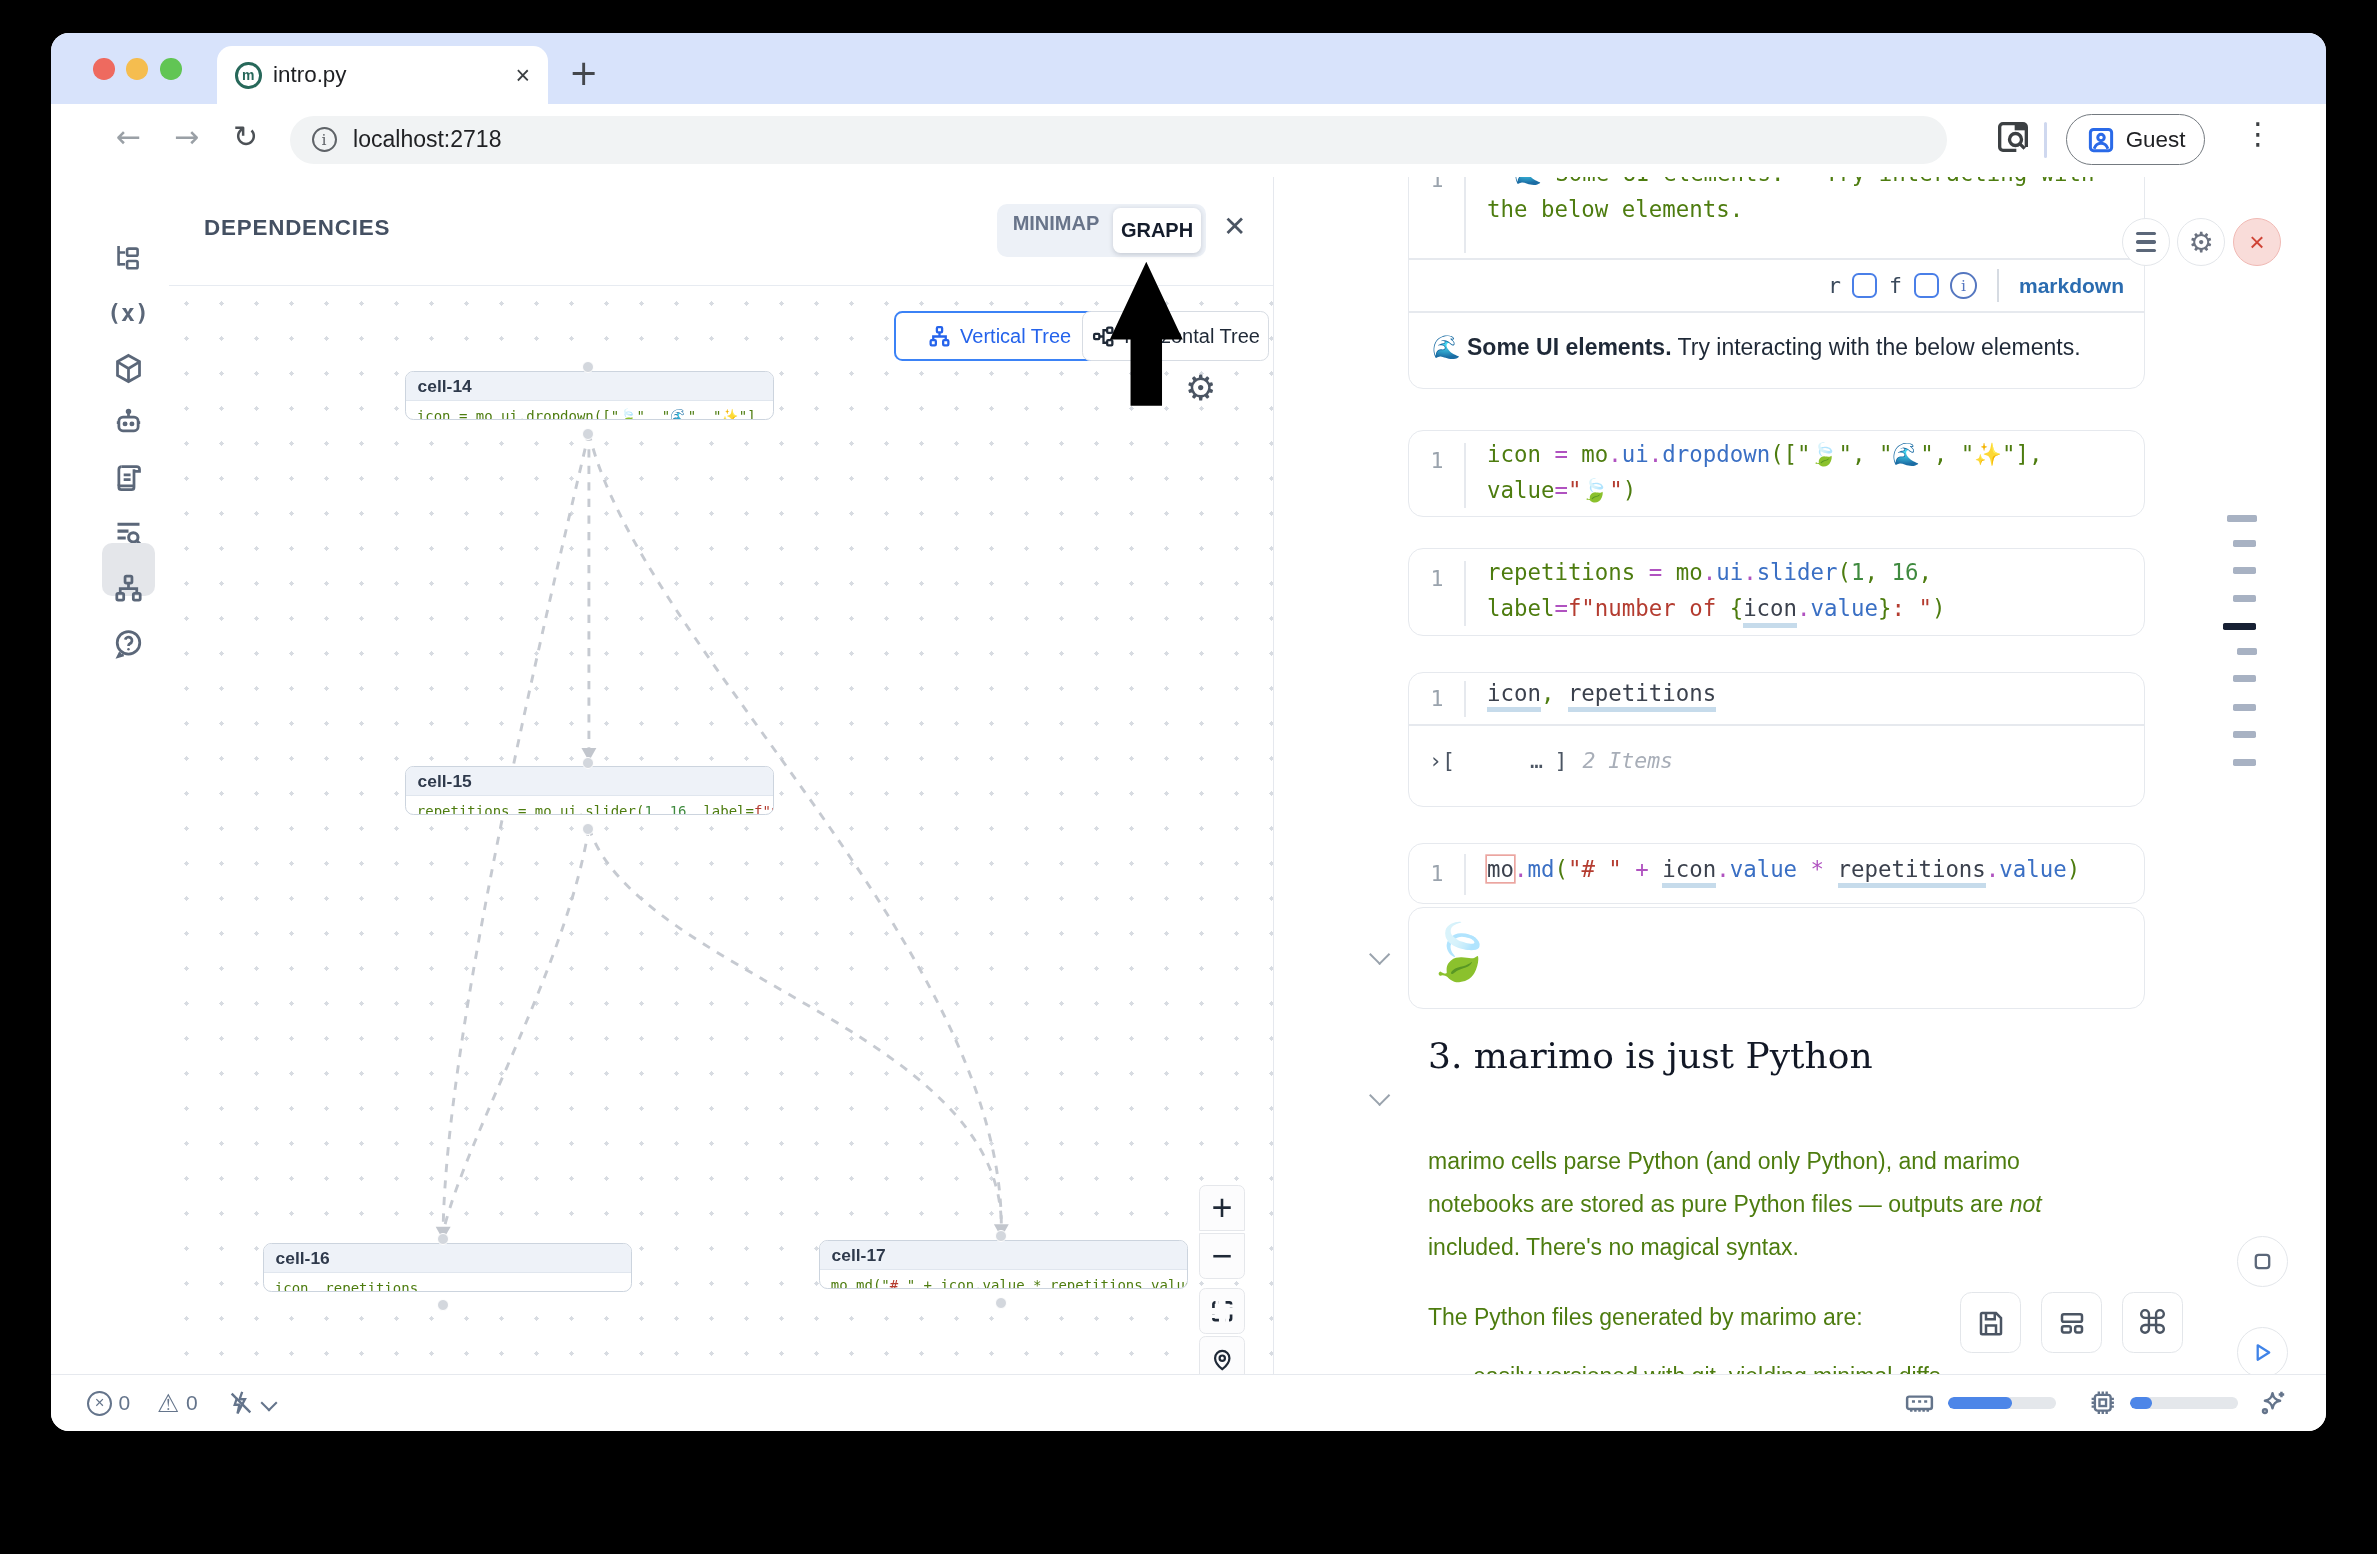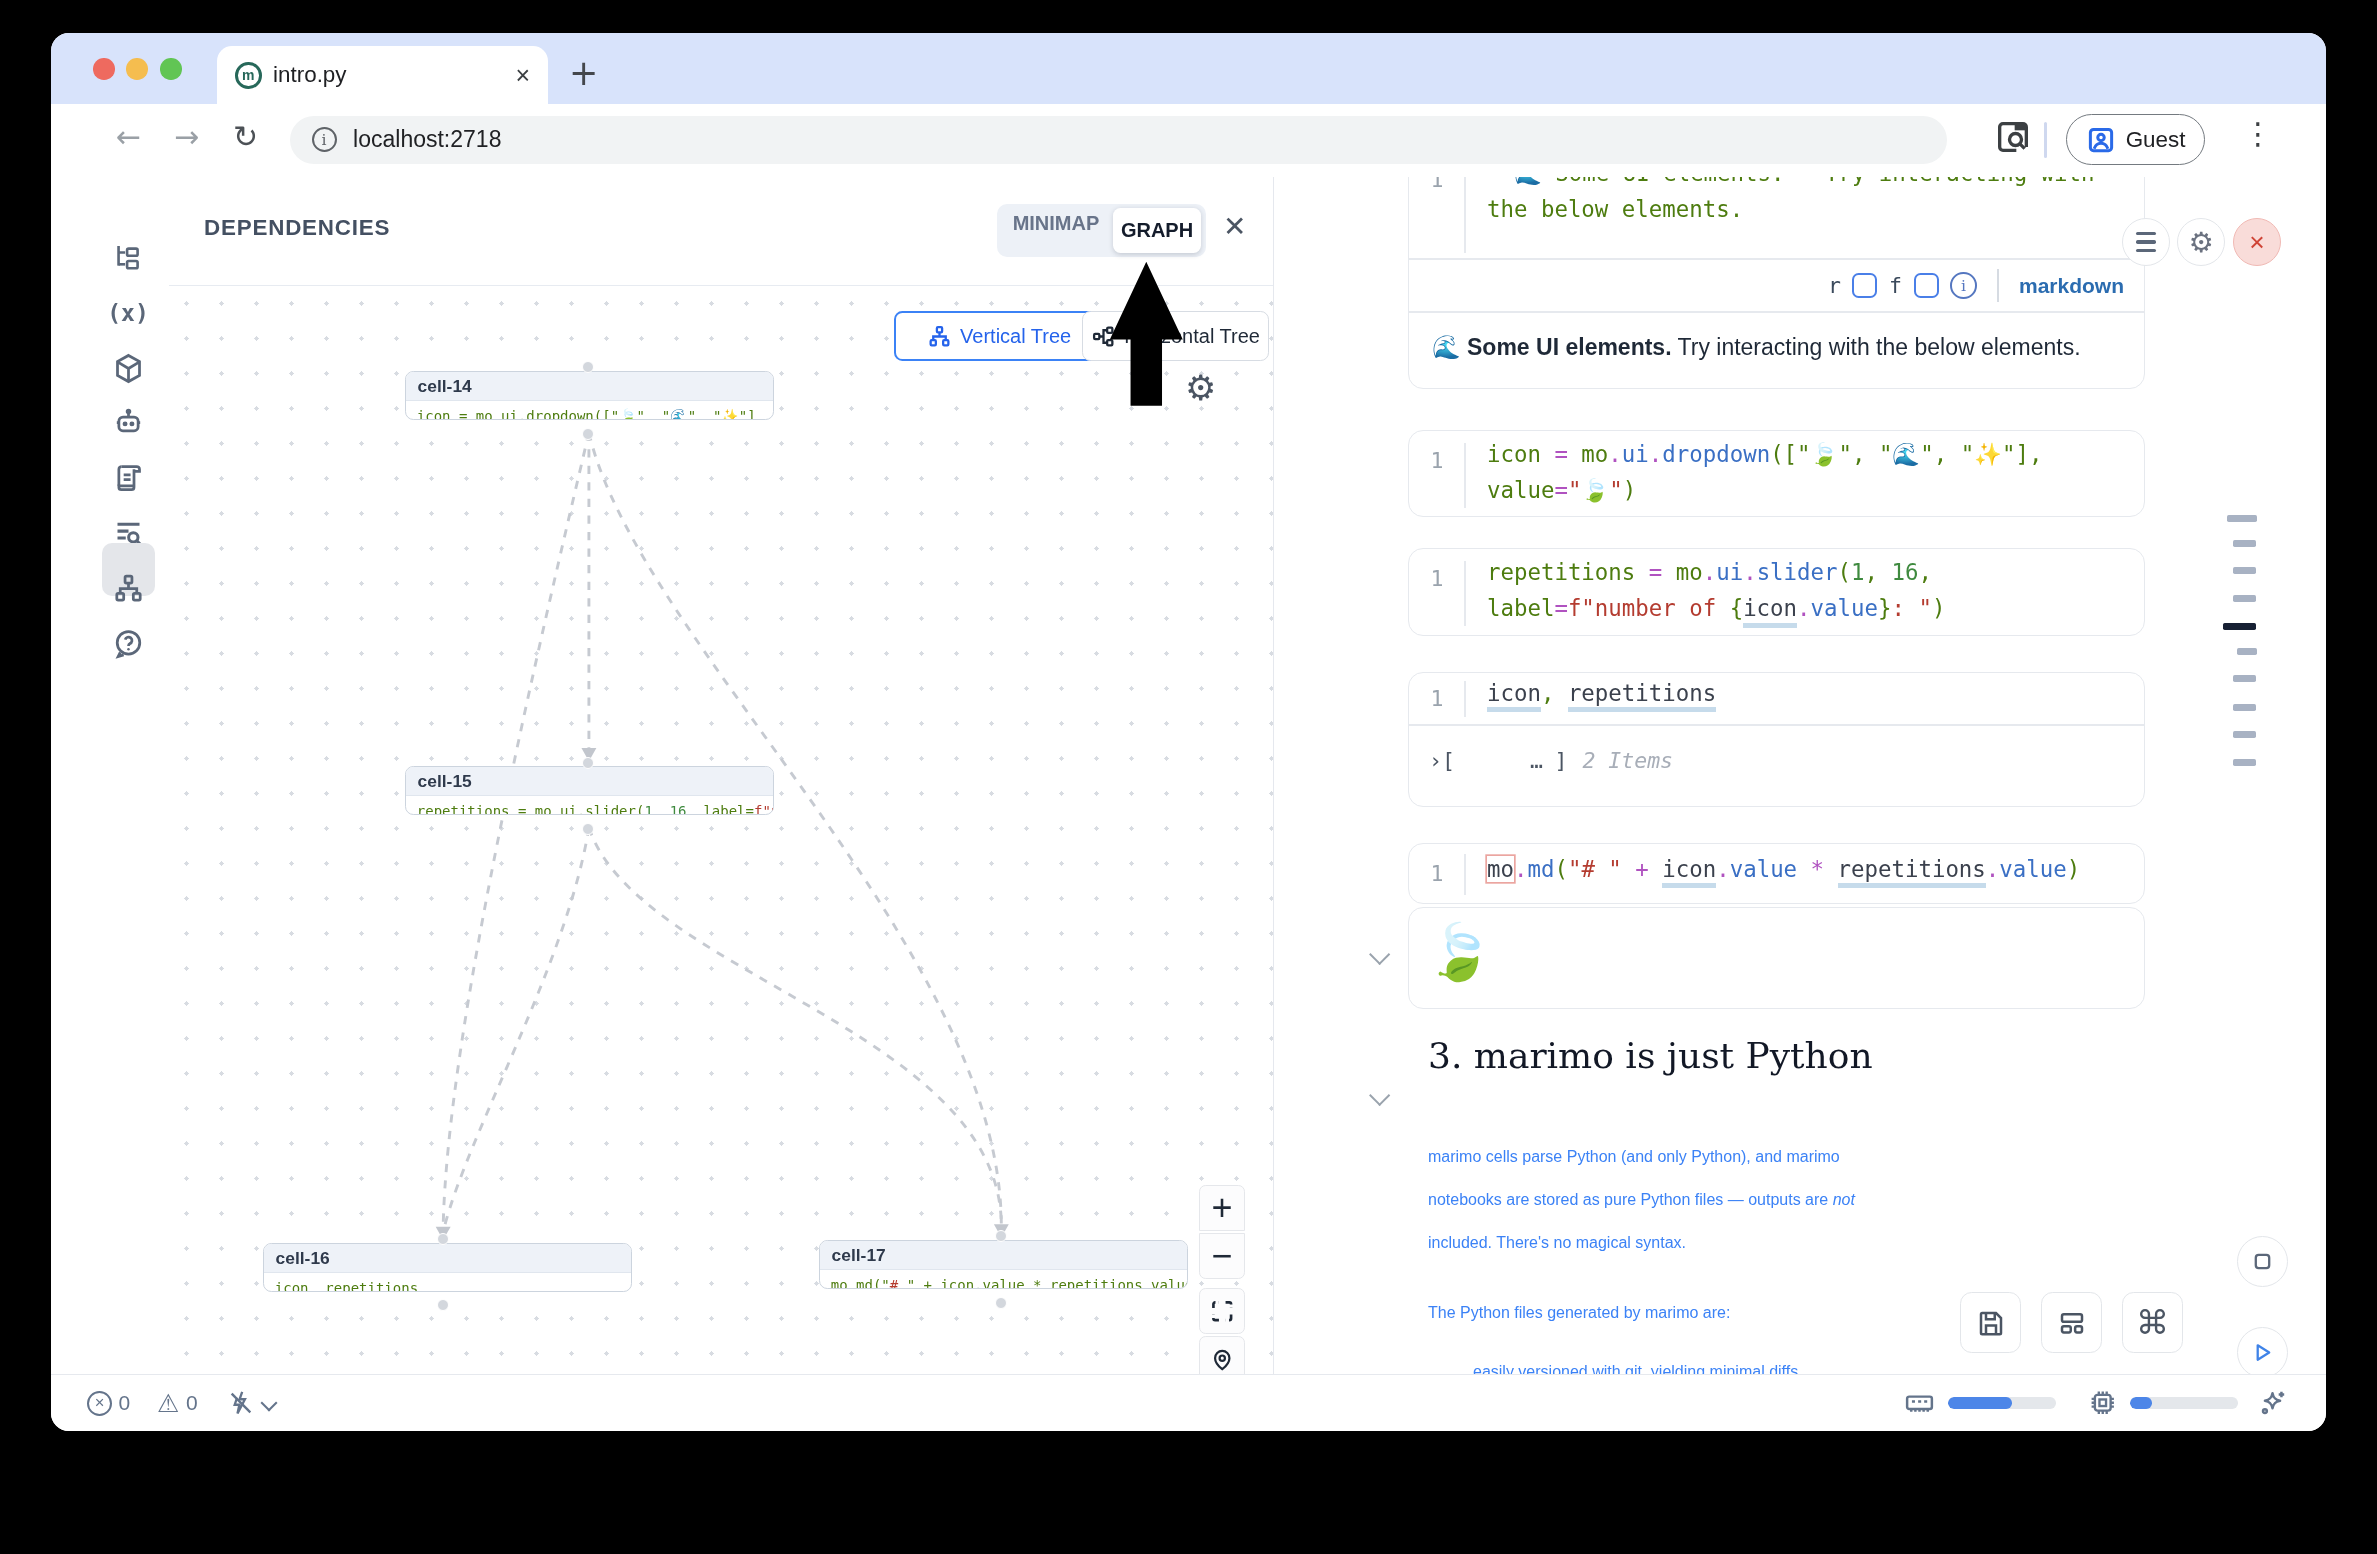--- a/index.html
+++ b/index.html
@@ -69,21 +69,21 @@
   .tk-u{color:#3b414d;border-bottom:5px solid #c6dbeb;padding-bottom:1.7px;}
   .tk-boxed{color:#3b414d;box-shadow:0 0 0 1.7px #eba5a0;}
   .tk-e{font-family:"DejaVu Sans",sans-serif;color:#4e8a3c;}
   .cc-divider{position:absolute;left:0;width:100%;height:1.7px;background:#e6e9ee;}
   .footer-row{position:absolute;right:20px;display:flex;align-items:center;gap:11.6px;}
   .chkbox{width:25px;height:25px;border:2.5px solid #4a7fe8;border-radius:6.6px;box-sizing:border-box;}
   .chk-label{font-size:21.5px;color:#3b4a5c;font-family:"DejaVu Sans Mono",monospace;}
   .md-out{font-size:23px;color:#1f2937;}
   .chev{width:13.3px;height:13.3px;border-right:2.5px solid #9aa3ad;border-bottom:2.5px solid #9aa3ad;transform:rotate(45deg);}
   .heading-serif{font-family:"DejaVu Serif",serif;font-size:36px;color:#121826;}
-  .para{position:absolute;left:154px;font-size:16px;color:#3b82f6;white-space:pre;}
+  .para{position:absolute;left:154px;font-size:23px;color:#4d7c0f;white-space:pre;}
   .sq-btn{position:absolute;width:61px;height:61px;border:1.7px solid #e3e6ea;border-radius:11.6px;background:#fff;
           box-sizing:border-box;display:flex;align-items:center;justify-content:center;color:#4b5563;}
   .circ-btn{position:absolute;width:51px;height:51px;border:1.7px solid #e3e6ea;border-radius:50%;background:#fff;
             box-sizing:border-box;display:flex;align-items:center;justify-content:center;color:#5b6779;}
   .dash{position:absolute;height:6.6px;border-radius:1.7px;background:#a8b2c3;}
   
   .statusbar{position:absolute;left:0;bottom:0;width:100%;height:56px;background:#fff;border-top:1.7px solid #e6e9ee;}
   .sb-item{position:absolute;top:0;height:56px;display:flex;align-items:center;color:#64748b;}
   .count-txt{font-size:21px;color:#64748b;margin-left:6.6px;}
   .meter{width:108px;height:11.6px;border-radius:5.8px;background:#e4e7eb;overflow:hidden;margin-left:11.6px;}

